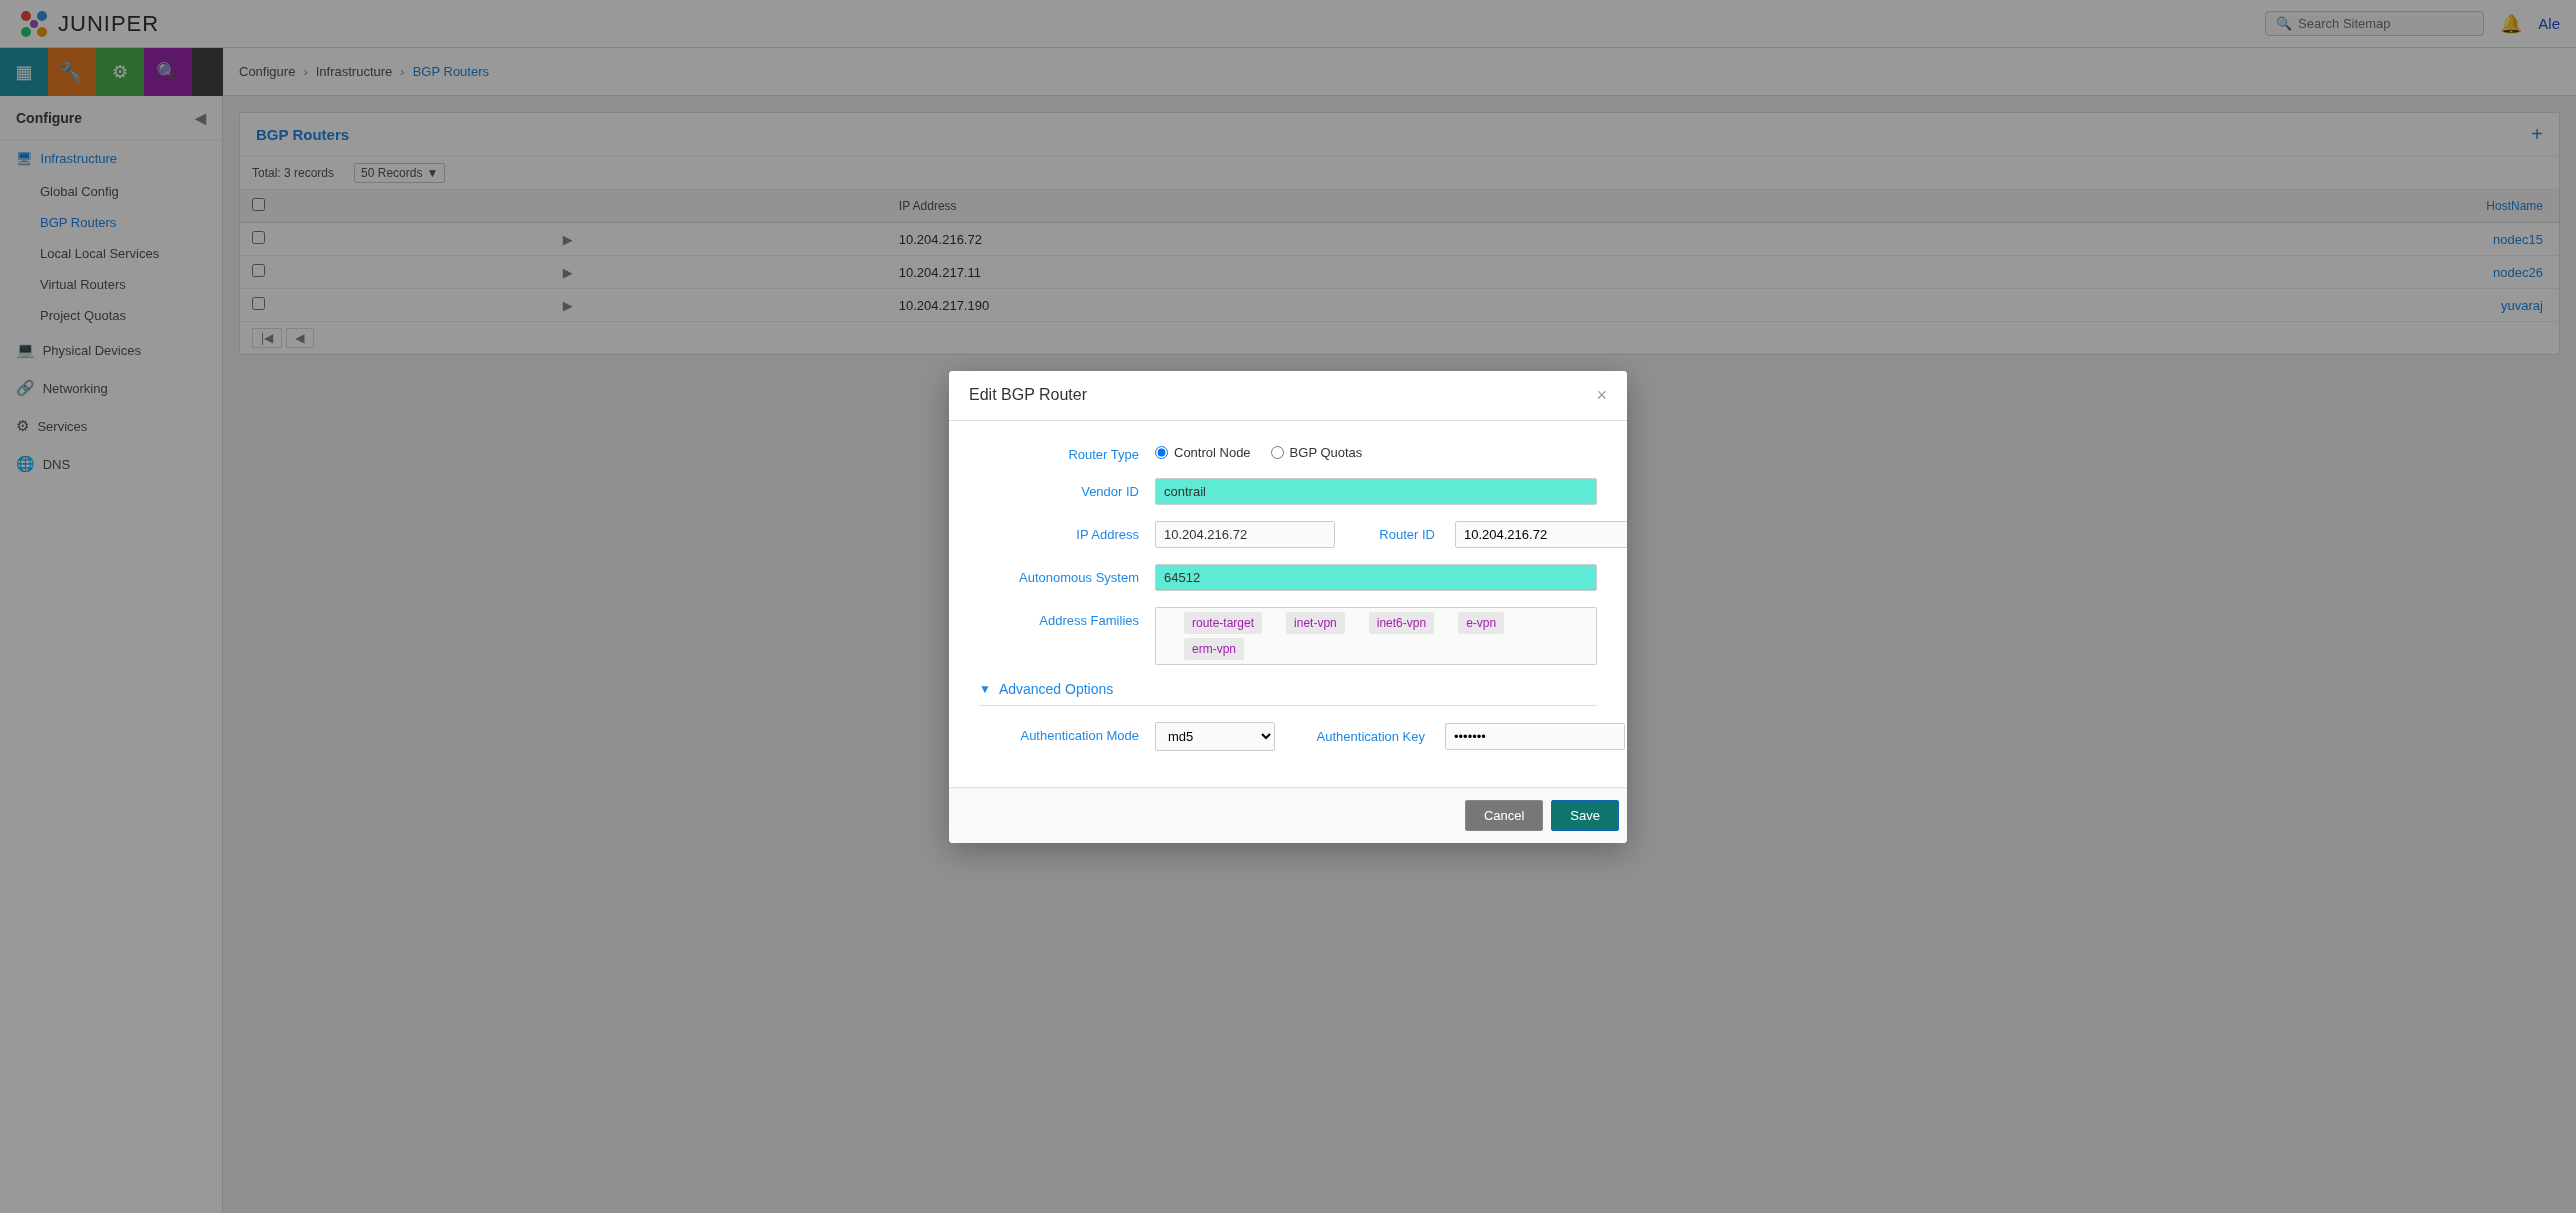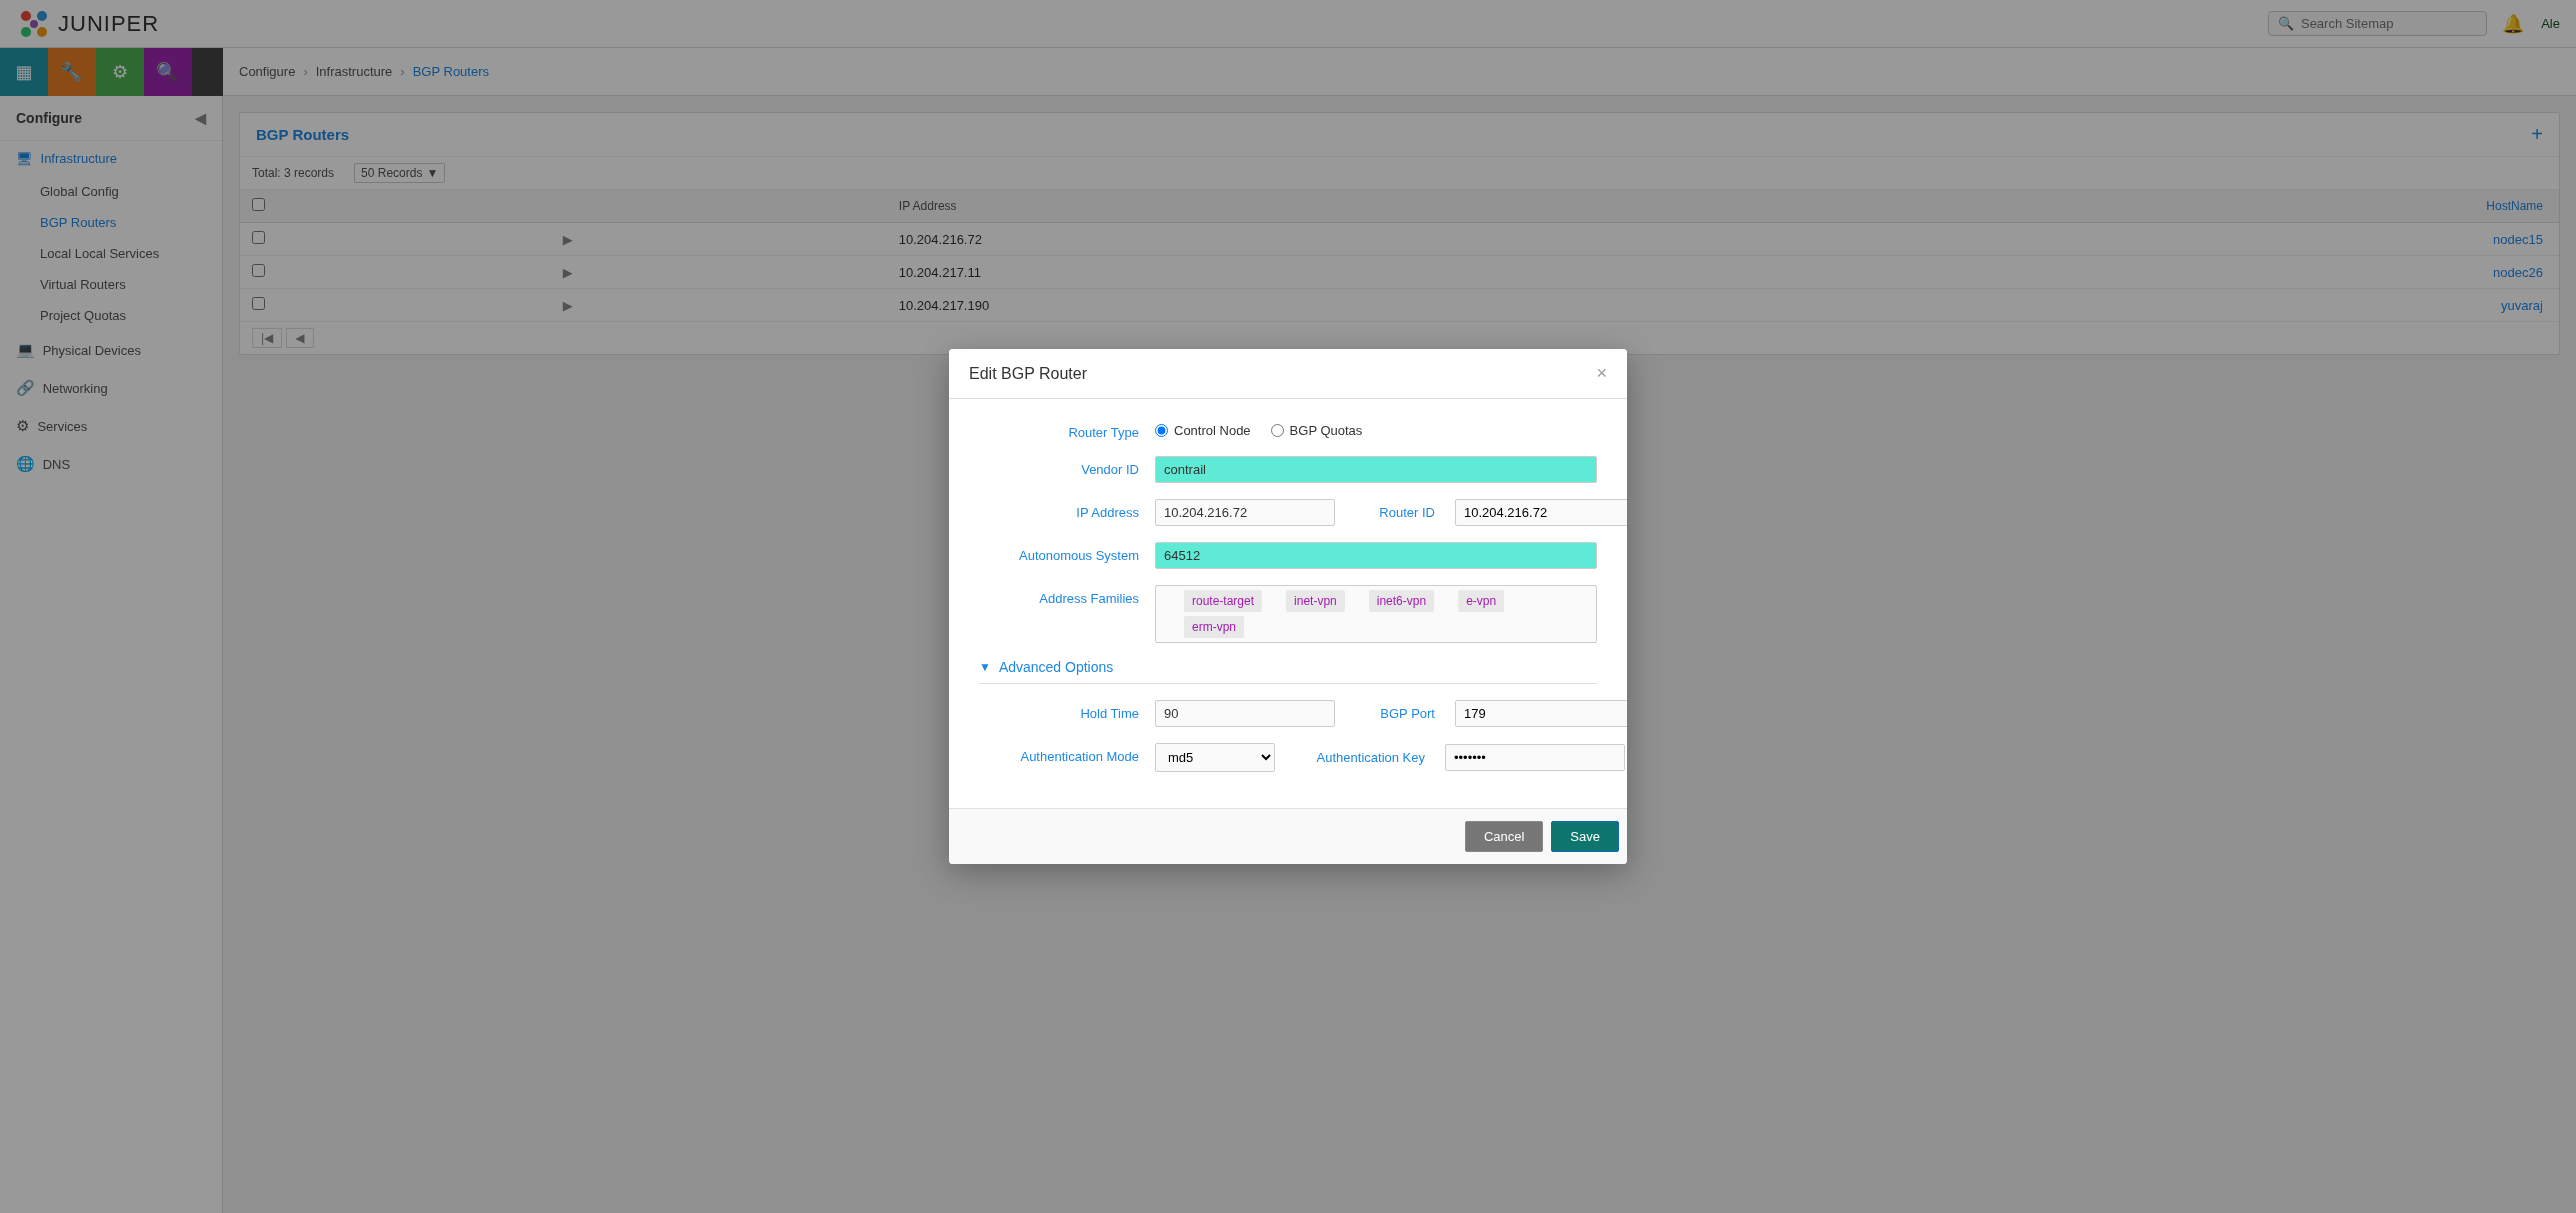--- a/index.html
+++ b/index.html
@@ -14,21 +14,21 @@
     .juniper-logo { display: flex; align-items: center; gap: 6px; }
     .logo-icon { width: 36px; height: 36px; }
     .logo-text { font-size: 22px; font-weight: 300; color: #333; letter-spacing: 1px; }
     .top-bar-right { display: flex; align-items: center; gap: 16px; }
     .search-box {
       display: flex; align-items: center; border: 1px solid #ccc; border-radius: 4px;
       padding: 4px 10px; gap: 6px; background: #f9f9f9; width: 219px;
     }
     .search-box input { border: none; background: transparent; font-size: 13px; outline: none; width: 100%; }
     .alert-icon { font-size: 18px; color: #555; }
-    .user-label { font-size: 13px; color: #14532d; }
+    .user-label { font-size: 15px; color: #1d4ed8; }
 
     
     .icon-nav {
       position: absolute; left: 0; top: 48px;
       display: flex; flex-direction: row; background: #444; height: 48px; width: 223px;
       align-items: center; justify-content: flex-start;
     }
     .icon-nav-item {
       width: 48px; height: 48px; display: flex; align-items: center; justify-content: center;
       cursor: pointer; color: #fff; font-size: 18px;
@@ -381,28 +381,20 @@
           <span class="tag">erm-vpn</span>
         </div>
       </div>
 
       <div class="advanced-section">
         <div class="advanced-header">
           <span class="advanced-arrow">▼</span>
           <span>Advanced Options</span>
         </div>
 
-        <div class="form-row">
-          <span class="form-label">Hold Time</span>
-          <div class="form-split">
-            <input class="form-input" type="text" style="width: 180px;" value="90">
-            <span class="split-label">BGP Port</span>
-            <input class="split-input form-input-readonly" type="text" value="179" style="">
-          </div>
-        </div>
 
         <div class="form-row">
           <span class="form-label">Authentication Mode</span>
           <div class="form-split">
             <select class="form-select">
               <option>None</option>
               <option selected="">md5</option>
             </select>
             <span class="split-label" style="width:130px;">Authentication Key</span>
             <input class="split-input" type="password" value="•••••••" style="">

